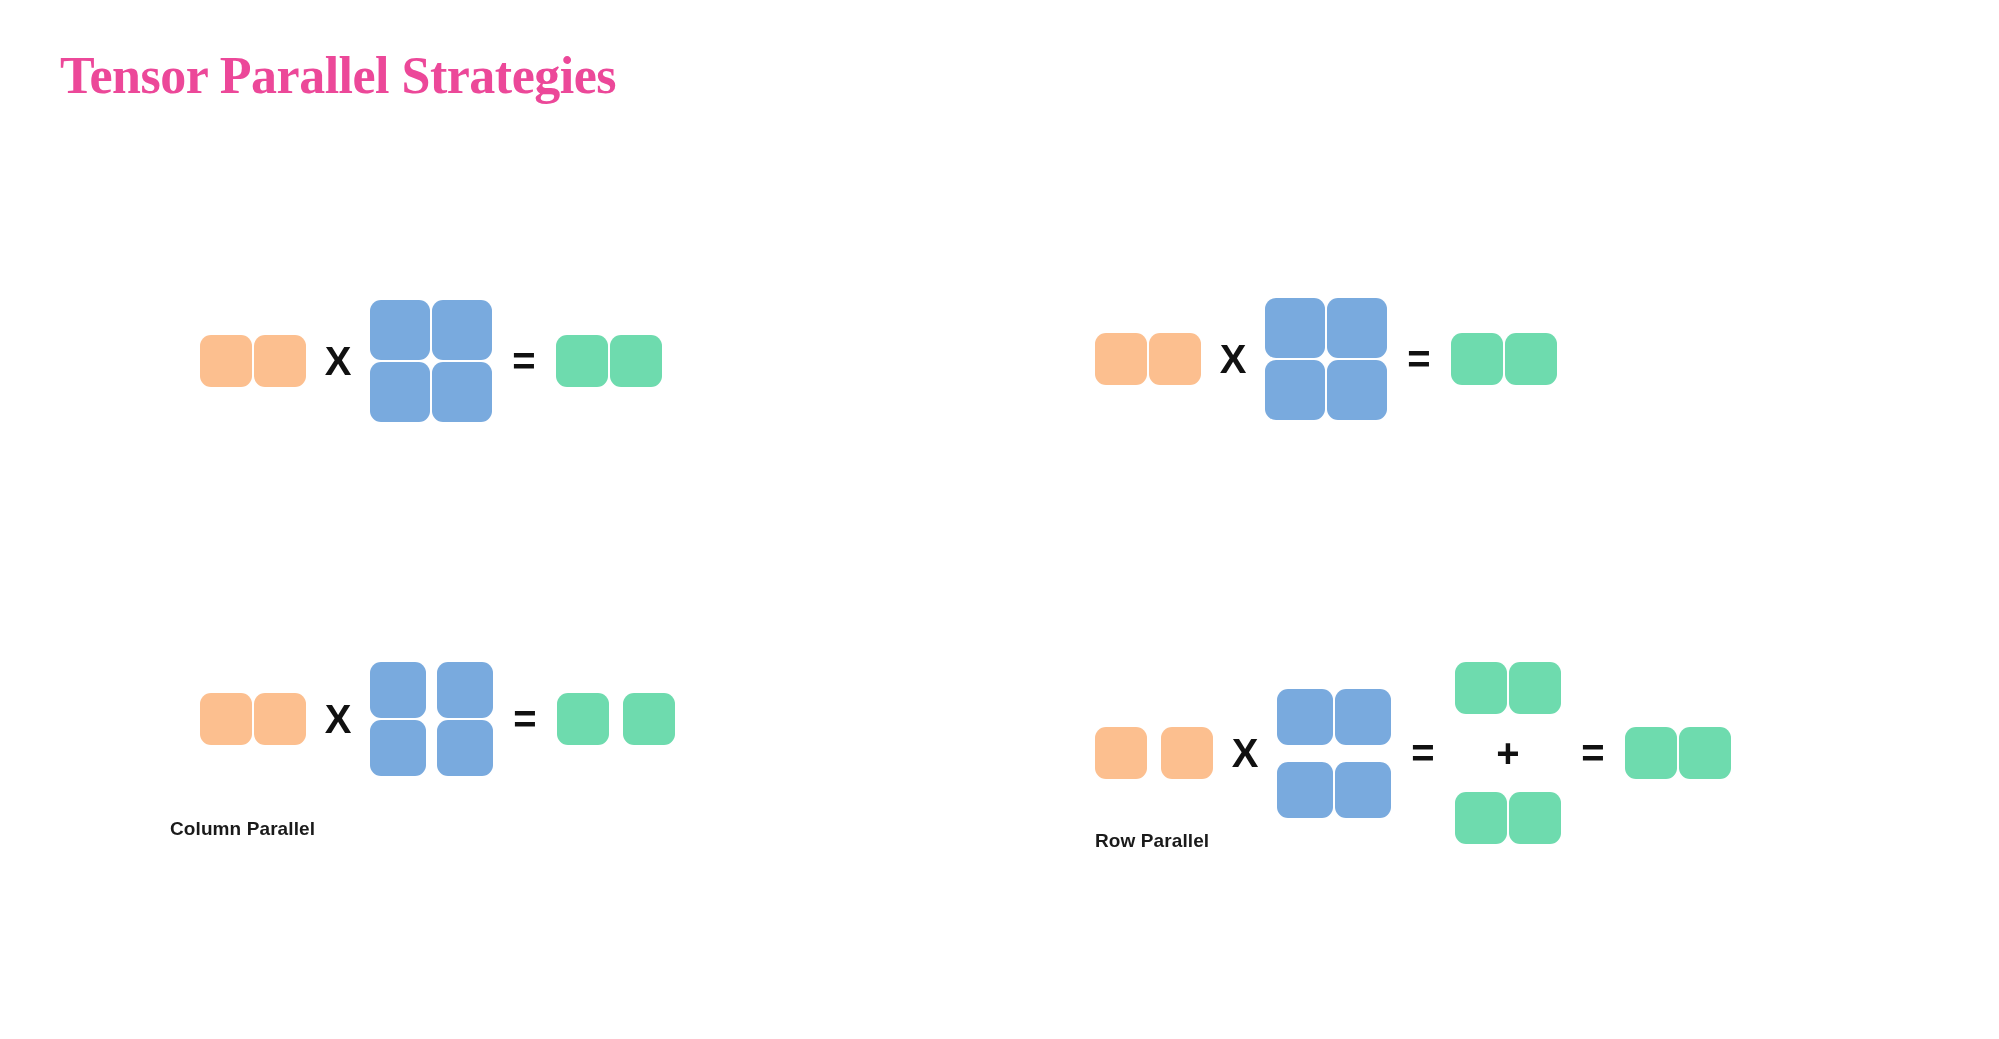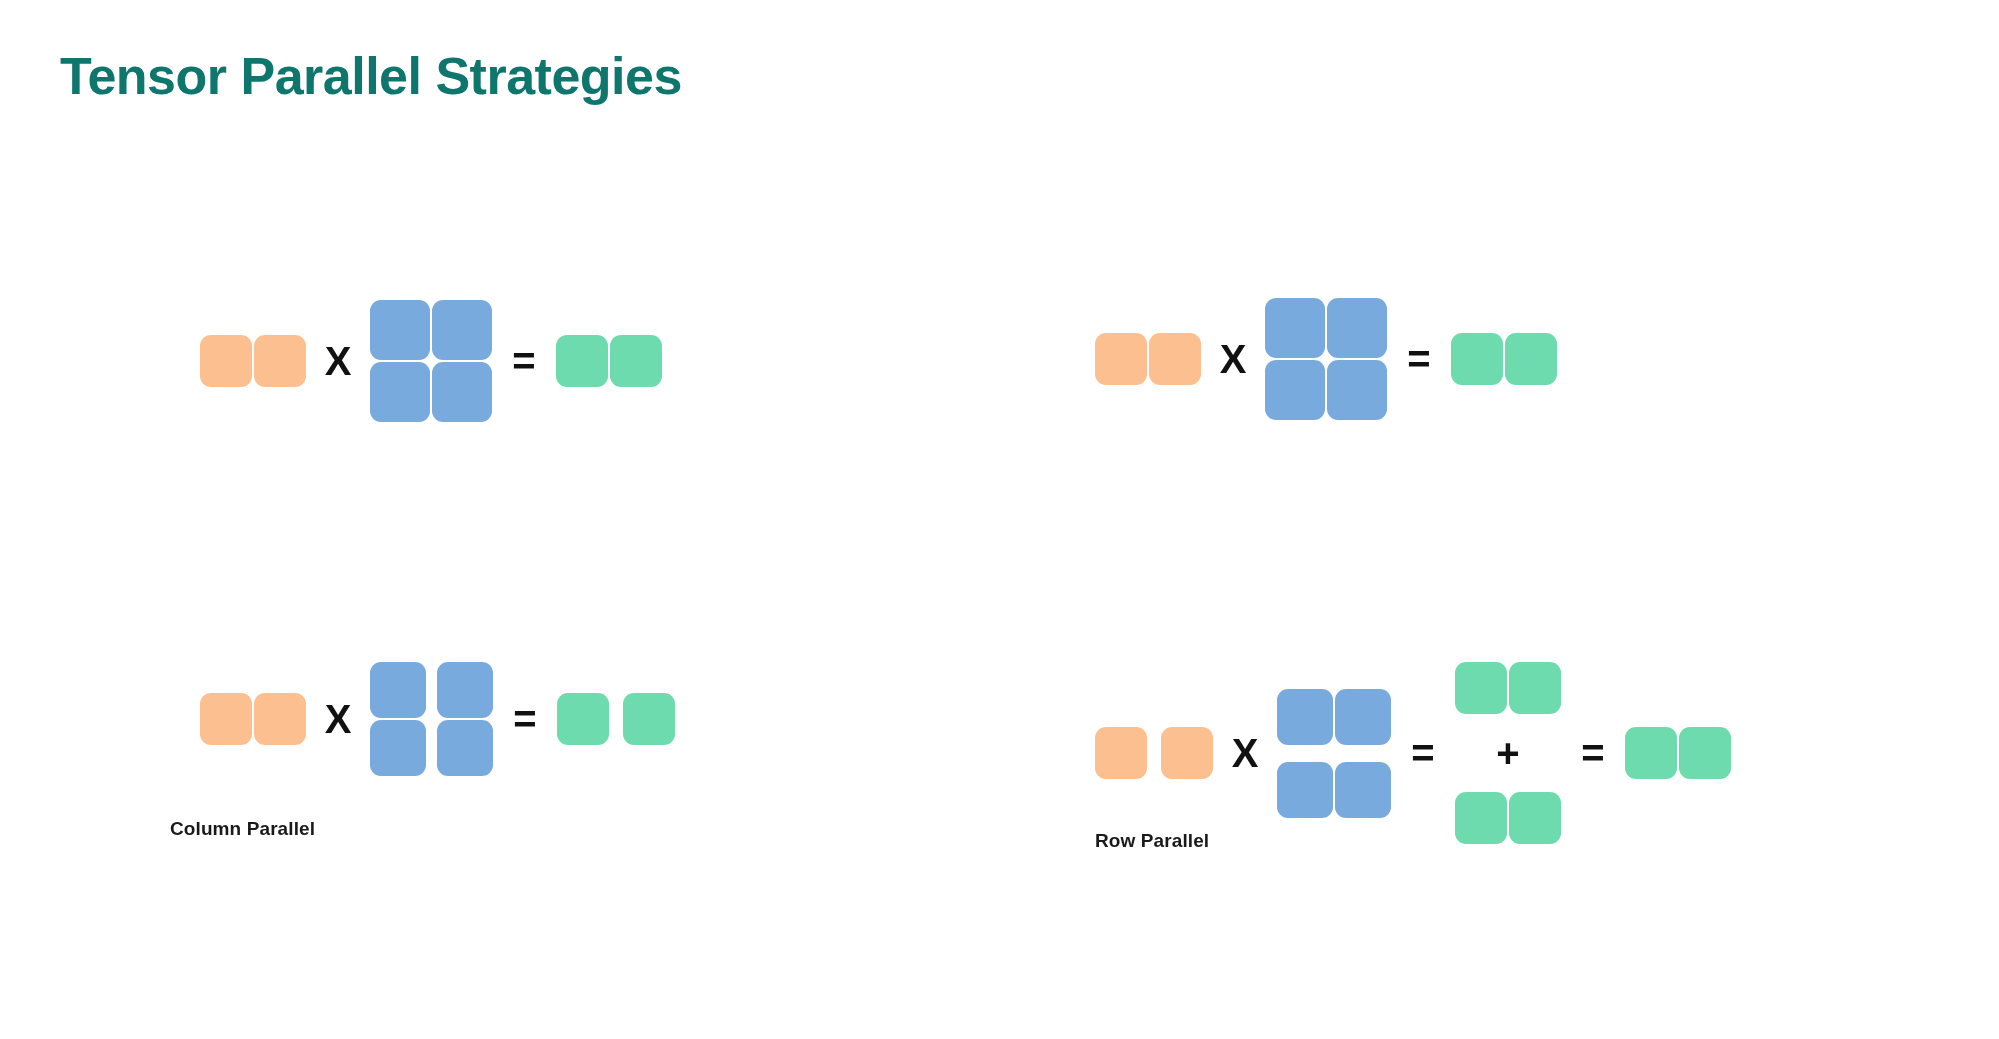--- a/index.html
+++ b/index.html
@@ -100,21 +100,21 @@
   .stack-mid {
     display: flex;
     flex-direction: column;
     align-items: center;
     justify-content: center;
   }
 </style>
 </head>
 <body style="background: rgb(255, 255, 255);">
 
-<div class="page-title" style="color: #0f766e;">Tensor Parallel Strategies</div>
+<div class="page-title" style="color: #ec4899; font-family: Liberation Serif, serif;">Tensor Parallel Strategies</div>
 
 <div class="diagram-canvas">
 
   <div class="eq-group" style="left:200px; top:300px;">
 
     <div class="matrix">
       <div class="mrow gap-tight">
         <div class="cell cell-orange sz-52" style="background: rgb(252, 191, 143);"></div>
         <div class="cell cell-orange sz-52" style="background: rgb(252, 191, 143);"></div>
       </div>

